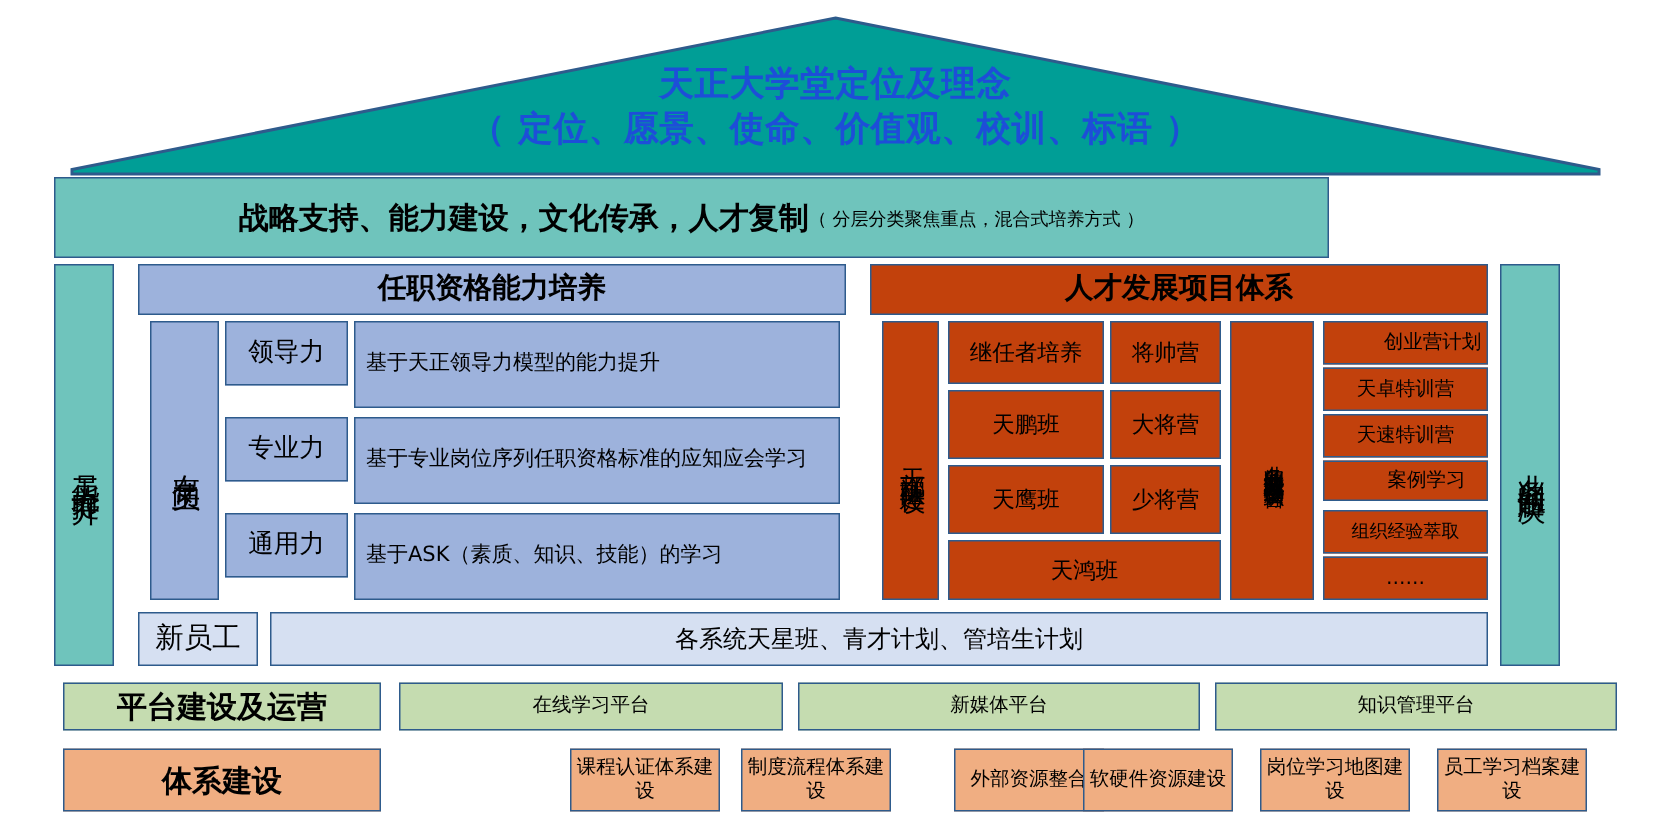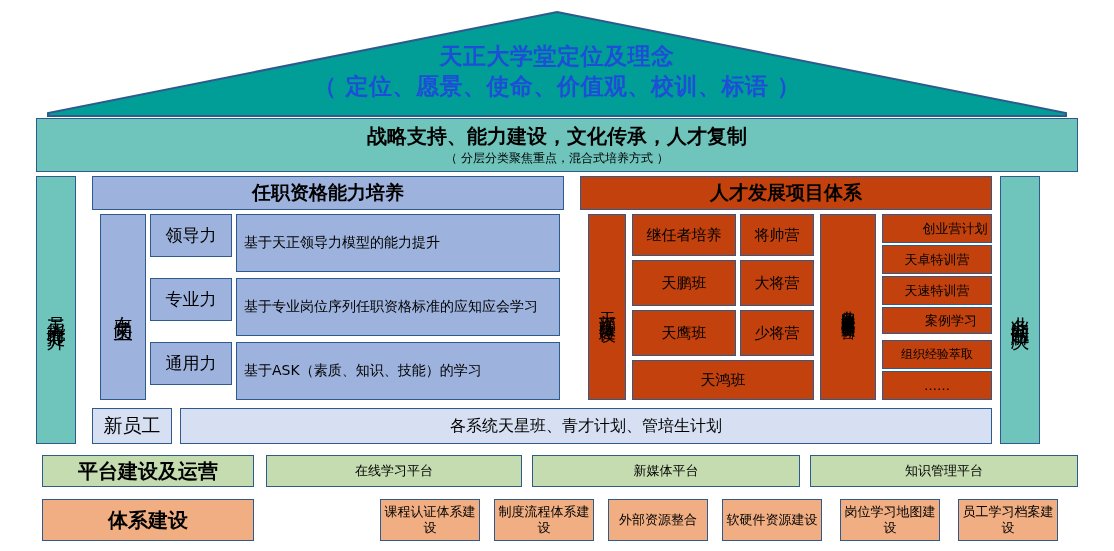--- a/index.html
+++ b/index.html
@@ -63,21 +63,21 @@
     line-height: 1.05;
   }
   .vert2 {
     writing-mode: vertical-rl;
     text-orientation: upright;
     letter-spacing: 1px;
     line-height: 1.12;
   }
 
   
-  #strategy-band { left: 36px; top: 118px; width: 1042px; height: 54px; flex-direction: column; text-align: center; }
+  #strategy-band { left: 36px; top: 118px; width: 850px; height: 54px; flex-direction: row; text-align: center; }
   #strategy-band .s1 { font-size: 20px; font-weight: bold; }
   #strategy-band .s2 { font-size: 12px; margin-top: 3px; }
 
   
   #pillar-left  { left: 36px;  top: 176px; width: 40px;  height: 268px; font-size: 19px; }
   #pillar-right { left: 1000px;top: 176px; width: 40px;  height: 268px; font-size: 19px; }
 
   
   #hdr-left  { left: 92px;  top: 176px; width: 472px; height: 34px; font-size: 19px; font-weight: bold; }
   #hdr-right { left: 580px; top: 176px; width: 412px; height: 34px; font-size: 19px; font-weight: bold; }
@@ -108,21 +108,21 @@
   #plat-title { left: 42px;  top: 455px; width: 212px; height: 32px; font-size: 20px; font-weight: bold; }
   .plat { top: 455px; height: 32px; font-size: 13px; }
   #plat-1 { left: 266px; width: 256px; }
   #plat-2 { left: 532px; width: 268px; }
   #plat-3 { left: 810px; width: 268px; }
 
   
   #sys-title { left: 42px; top: 499px; width: 212px; height: 42px; font-size: 20px; font-weight: bold; }
   .sys { top: 499px; height: 42px; width: 100px; font-size: 13px; }
   #sys-1 { left: 266px; } #sys-2 { left: 380px; } #sys-3 { left: 494px; }
-  #sys-4 { left: 608px; } #sys-5 { left: 722px; } #sys-6 { left: 840px; }
+  #sys-4 { left: 636px; } #sys-5 { left: 722px; } #sys-6 { left: 840px; }
   #sys-7 { left: 958px; }
 </style>
 </head>
 <body>
 
 <div id="stage">
 
   <div class="roof-wrap">
     <svg class="roof-svg" viewBox="0 0 1022 108" preserveAspectRatio="none">
       <polygon points="511,2 1020,103 1020,106 2,106 2,103" fill="#009E96" stroke="#2E5B8C" stroke-width="2"></polygon>

